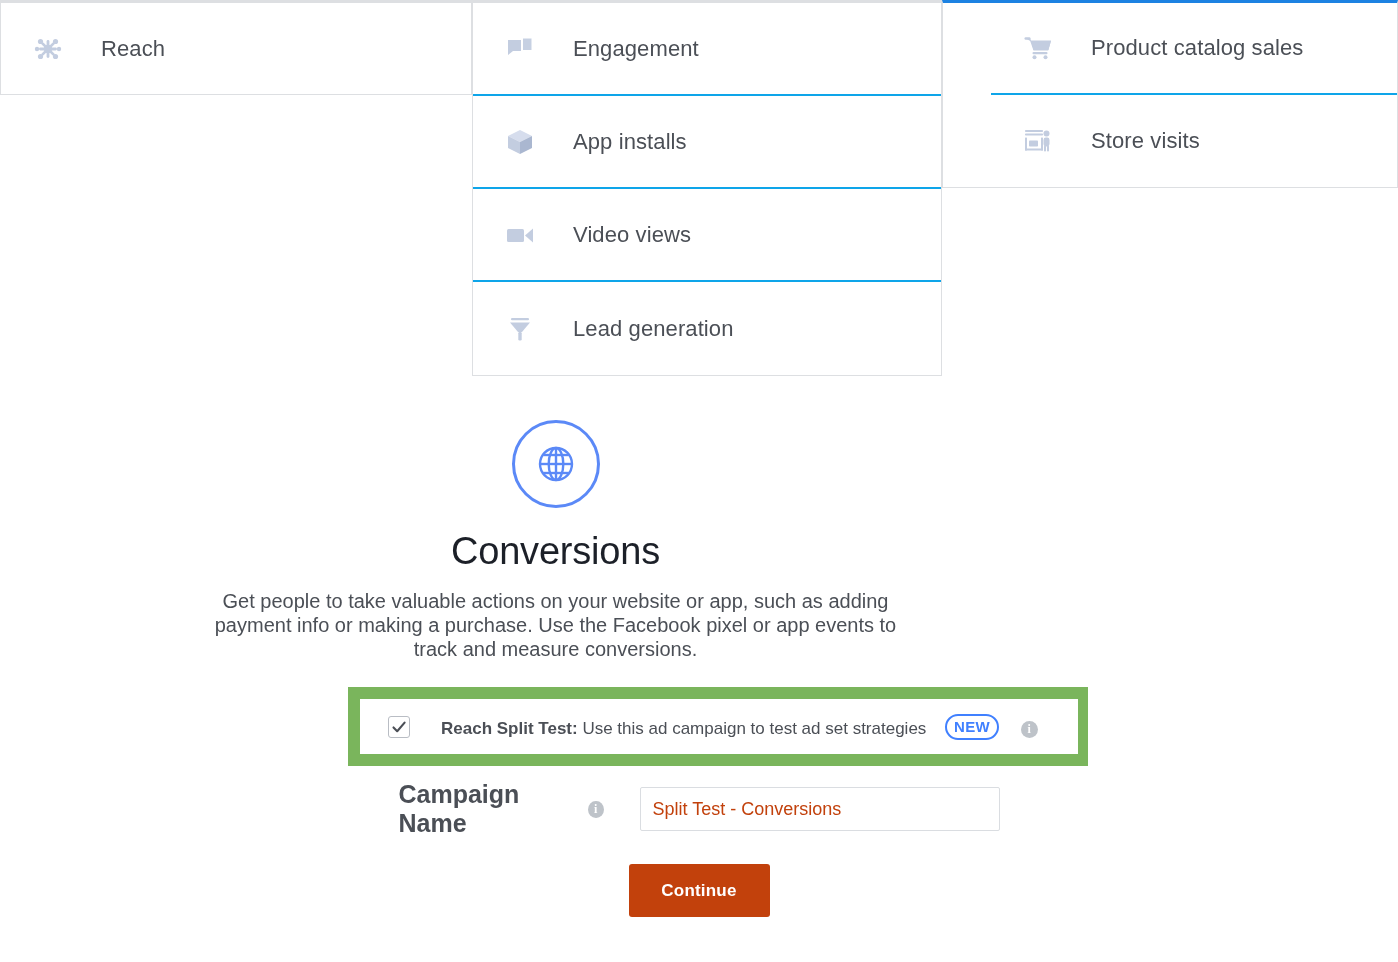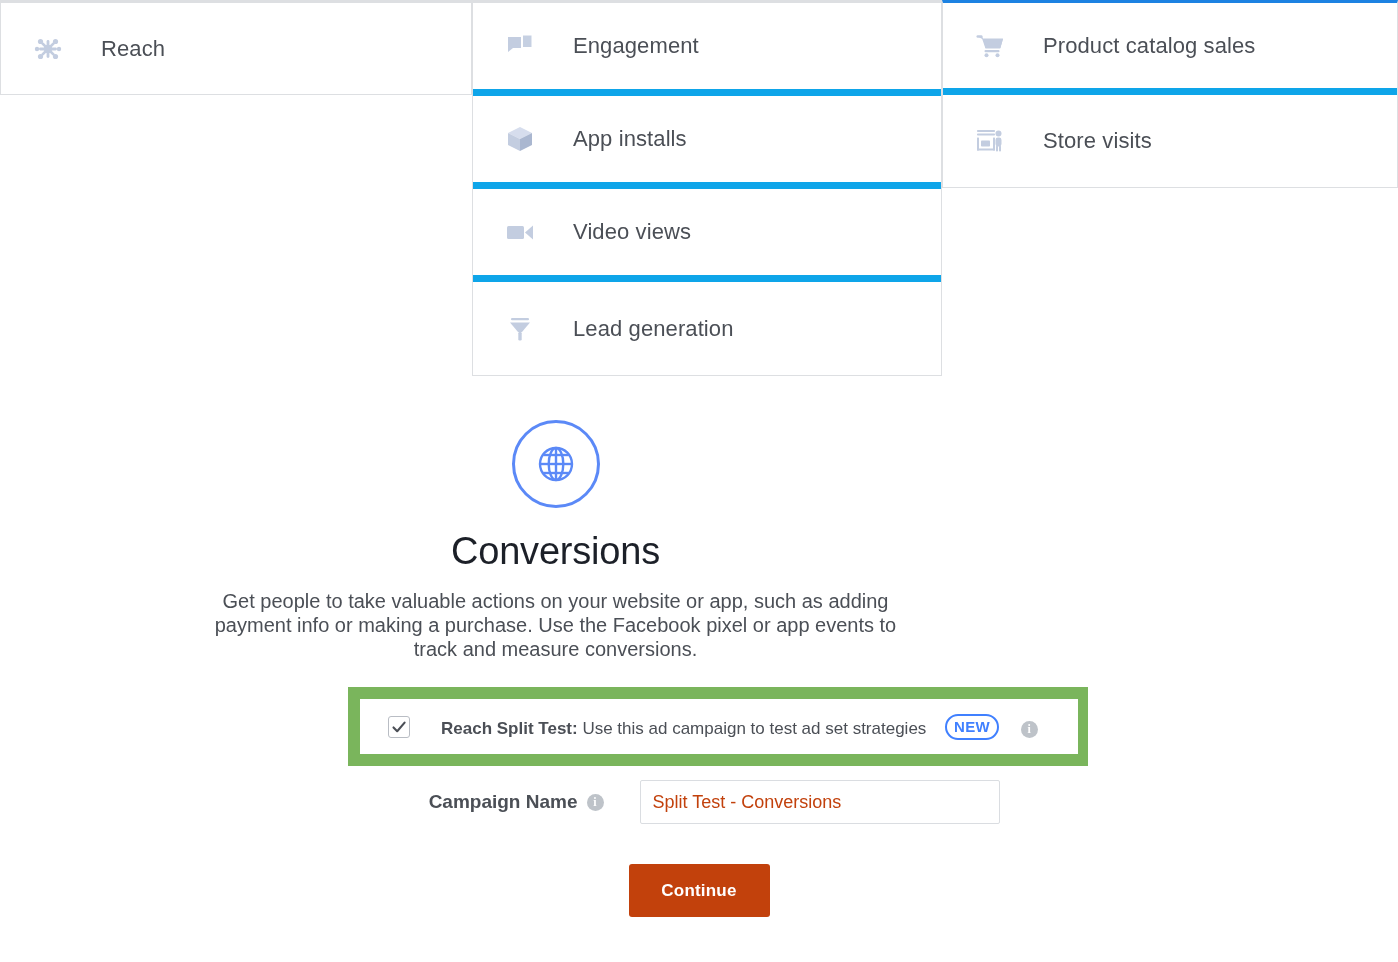--- a/index.html
+++ b/index.html
@@ -32,28 +32,28 @@
   .col-left   { width: 472px; }
   .col-mid    { width: 470px; }
   .col-right  { width: 456px; }
 
   .col-inner {
     border-left: 1px solid #dddfe2;
     border-right: 1px solid #dddfe2;
     border-bottom: 1px solid #dddfe2;
   }
   .col-inner.top-plain { border-top: 3px solid #dddfe2; }
-  .col-inner.top-active { border-top: 3px solid #1d82e2; }
+  .col-inner.top-active { border-top: 3px solid #1d82e2; padding-left: 48px; }
 
   .obj-item {
     height: 92px;
     display: flex;
     align-items: center;
     padding-left: 30px;
-    border-bottom: 7px solid #0ea5e9;
+    border-bottom: 2px solid #0ea5e9;
     cursor: pointer;
     background: #fff;
   }
   .obj-item:last-child { border-bottom: none; }
   .obj-item .obj-icon {
     width: 34px;
     height: 34px;
     flex: 0 0 34px;
     display: flex;
     align-items: center;
@@ -181,24 +181,23 @@
     align-items: center;
     justify-content: center;
   }
   .campaign-label-wrap {
     display: flex;
     align-items: center;
     width: 205px;
     justify-content: flex-end;
   }
   .campaign-label {
-    font-size: 19px;
+    font-size: 25px;
     font-weight: bold;
     color: #4b4f56;
-    text-align: center;
   }
   .campaign-info {
     margin-left: 9px;
     width: 17px; height: 17px;
     border-radius: 50%;
     background: #bec3c9;
     color: #fff;
     font-size: 12px;
     font-weight: bold;
     font-family: "Liberation Serif", serif;

